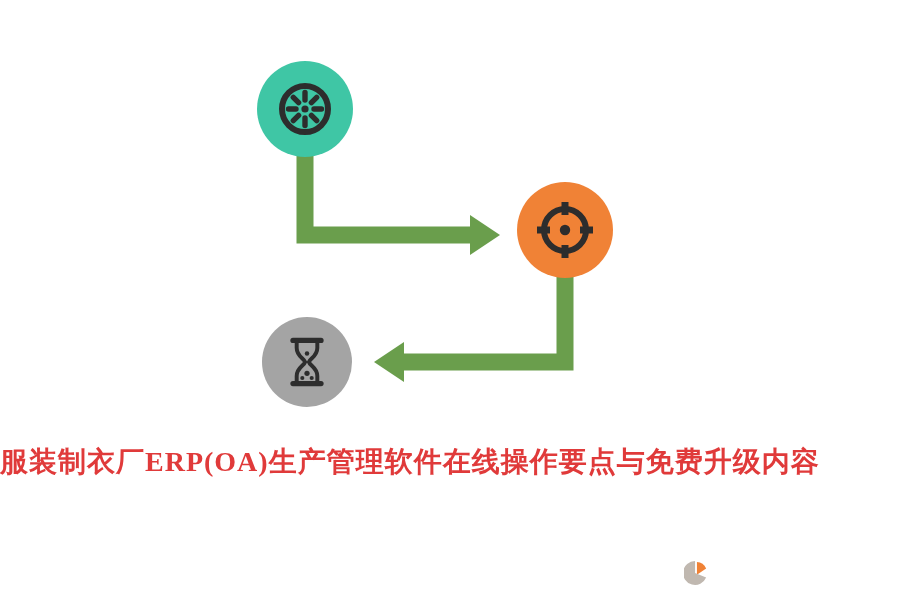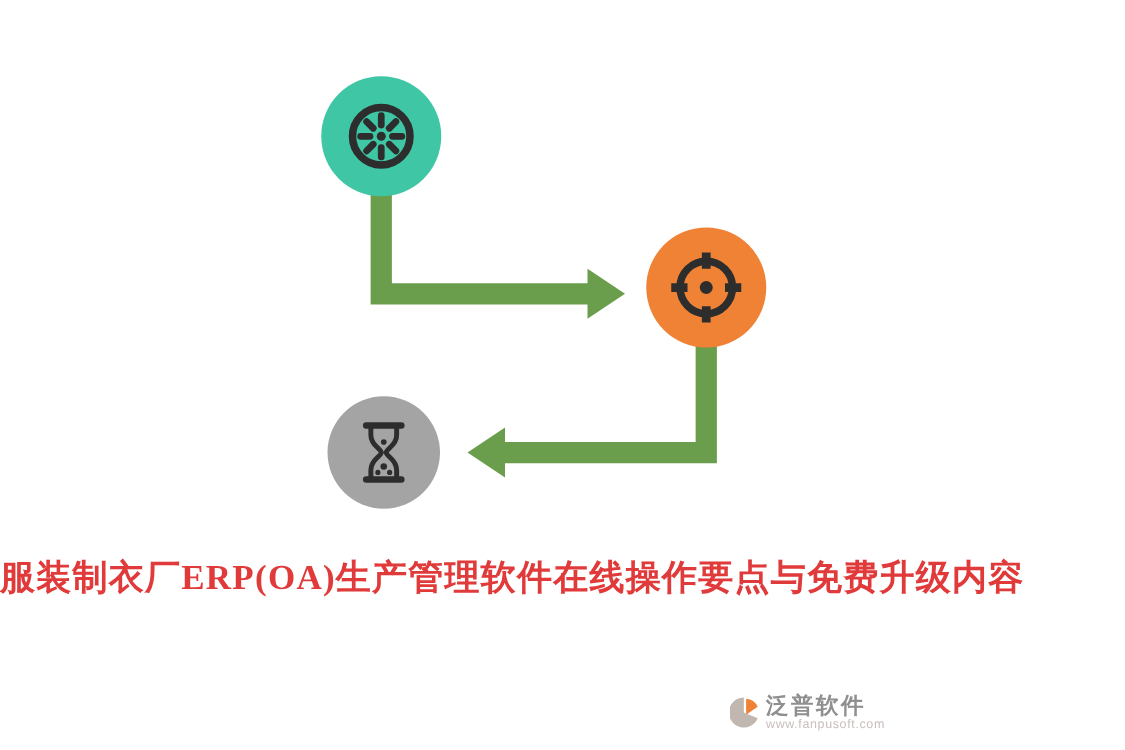--- a/index.html
+++ b/index.html
@@ -124,19 +124,15 @@
     </svg>
   </div>
 
   <div class="title" style="color: rgb(224, 58, 58);">服装制衣厂ERP(OA)生产管理软件在线操作要点与免费升级内容</div>
 
   <div class="watermark">
     <svg class="wm-logo" width="24" height="26" viewBox="-13 -14 26 28">
       <path d="M1,2 L1,-12 A12,12 0 0 1 11,-5 Z" fill="#f08236"></path>
       <path d="M-1,0 L-1,-13 A13,13 0 1 0 11,5 Z" fill="#c0b8b0"></path>
     </svg>
-    <div class="wm-text">
-      <span class="wm-brand" style="color: rgb(143, 143, 143);">泛普软件</span>
-      <span class="wm-url" style="color: rgb(201, 189, 189);">www.fanpusoft.com</span>
-    </div>
   </div>
 
 </div>
 
 </body></html>

